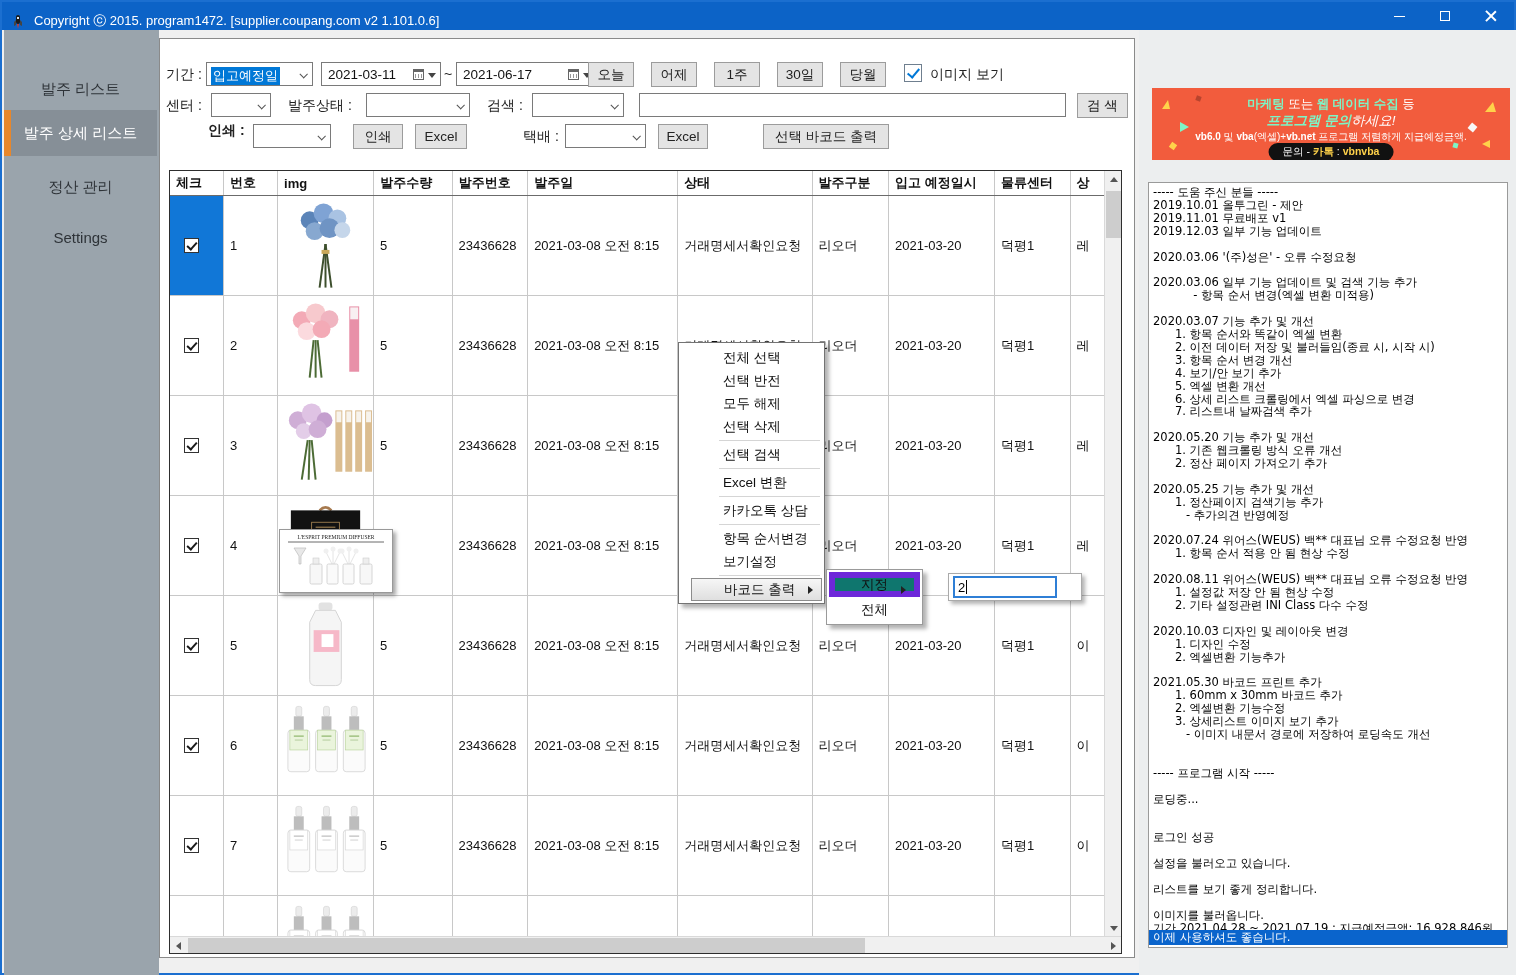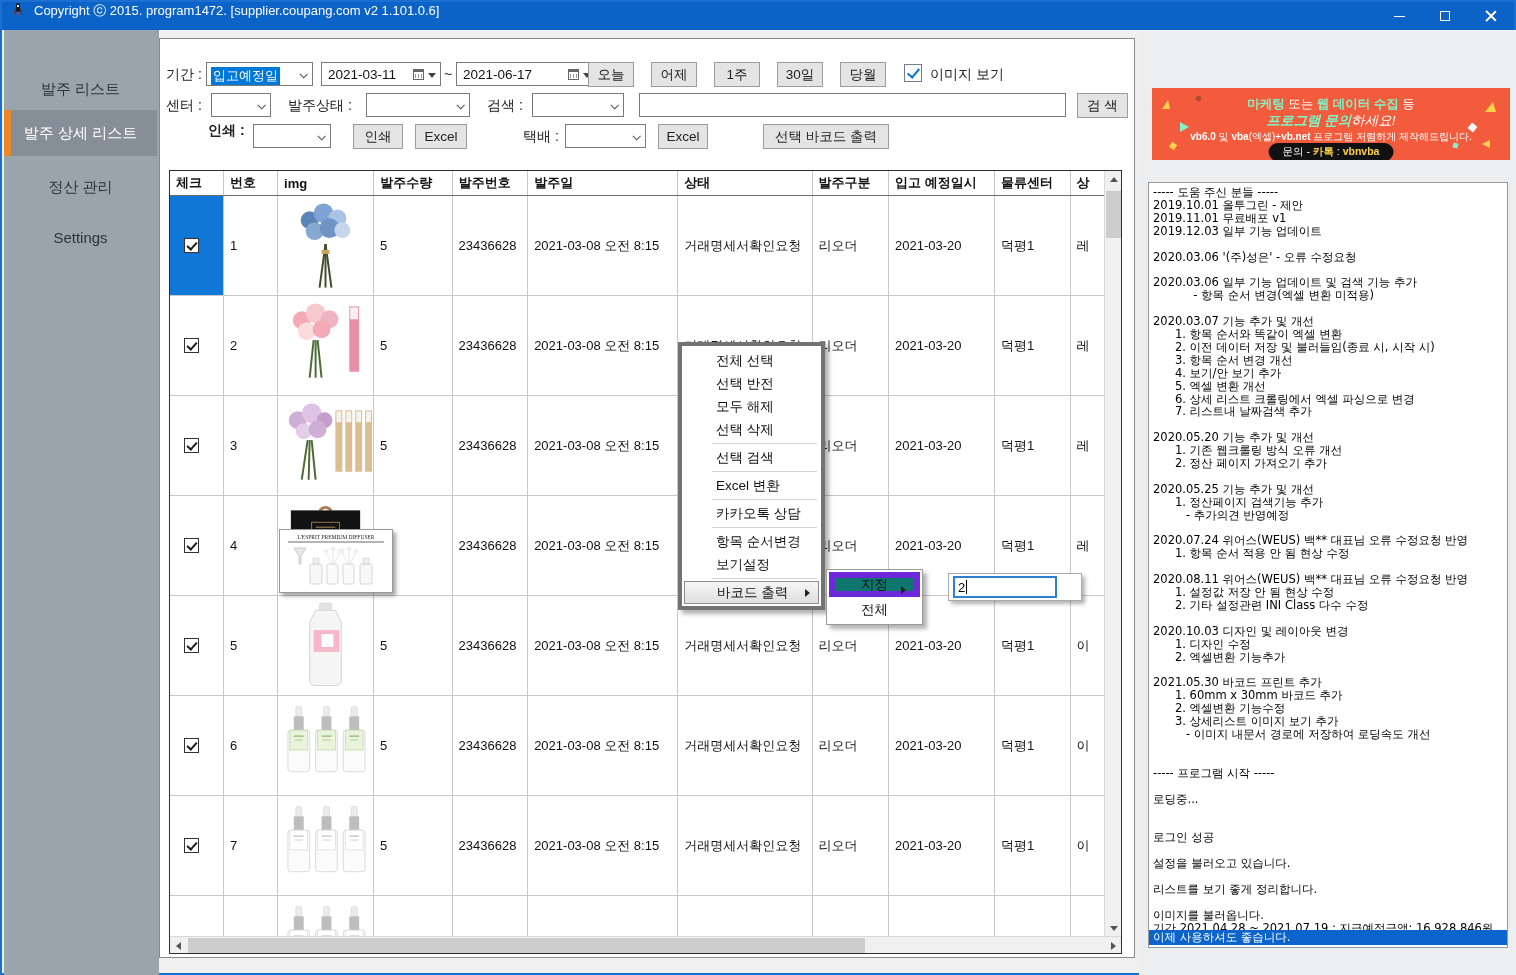--- a/index.html
+++ b/index.html
@@ -2,21 +2,21 @@
 <html><head>
 <meta charset="utf-8">
 <style>
   * { margin:0; padding:0; box-sizing:border-box; }
   html,body { width:1516px; height:975px; overflow:hidden; }
   body { font-family:"Liberation Sans","DejaVu Sans",sans-serif; background:#f0f0f0; position:relative; }
   #win { position:absolute; inset:0; border:2px solid #1b6fd0; }
 
   
   #titlebar { position:absolute; left:0; top:0; width:1512px; height:28px; background:#0c63c7; color:#fff;
-    display:flex; align-items:flex-start; font-size:13px; }
+    display:flex; align-items:flex-end; font-size:13px; }
   #app-icon { width:16px; height:16px; margin:0 8px 0 8px; position:relative; }
   #app-icon svg { display:block; }
   #title-text { flex:1; white-space:nowrap; }
   .win-btn { width:46px; height:28px; display:flex; align-items:center; justify-content:center; position:relative; }
   .glyph-min { width:11px; height:1px; background:#fff; }
   .glyph-max { width:10px; height:10px; border:1px solid #fff; }
   .glyph-close { position:relative; width:12px; height:12px; }
   .glyph-close::before,.glyph-close::after { content:""; position:absolute; left:5px; top:-1px; width:1.5px; height:14px; background:#fff; }
   .glyph-close::before { transform:rotate(45deg); }
   .glyph-close::after { transform:rotate(-45deg); }
@@ -76,22 +76,22 @@
   .tri-left { width:0;height:0;border-top:4px solid transparent;border-bottom:4px solid transparent;border-right:5px solid #555; }
   .tri-right { width:0;height:0;border-top:4px solid transparent;border-bottom:4px solid transparent;border-left:5px solid #555; }
   .vthumb { position:absolute; left:1px; top:20px; width:15px; height:47px; background:#cdcdcd; }
   .hthumb { position:absolute; top:1px; left:18px; width:677px; height:15px; background:#cdcdcd; }
 
   
   #img-popup { position:absolute; left:277px; top:527px; width:114px; height:64px; background:#fff;
     border:1px solid #999; box-shadow:3px 3px 4px rgba(0,0,0,.35); z-index:3; }
 
   
-  #ctx-menu { position:absolute; left:676px; top:340px; width:147px; background:#fff; border:4px solid #737373;
-    box-shadow:4px 4px 4px rgba(0,0,0,.3); z-index:5; padding:3px 2px 2px 2px; }
+  #ctx-menu { position:absolute; left:676px; top:340px; width:147px; background:#fff; border:1px solid #737373;
+    box-shadow:4px 4px 4px rgba(0,0,0,.3); z-index:5; padding:3px 2px 2px 12px; }
   .menu-item { height:23px; display:flex; align-items:center; padding-left:32px; font-size:13.5px; color:#111; position:relative; }
   .menu-sep { height:1px; background:#d5d5d5; margin:2px 2px 2px 28px; }
   .menu-item.hl { background:linear-gradient(#f6f6f6,#dfdfdf); border:1px solid #8c8c8c; }
   .menu-arrow { position:absolute; right:8px; top:7px; width:0; height:0;
     border-top:4.5px solid transparent; border-bottom:4.5px solid transparent; border-left:5px solid #222; }
   #ctx-sub { position:absolute; left:824px; top:567px; width:97px; background:#fff; border:1px solid #9a9a9a;
     box-shadow:4px 4px 4px rgba(0,0,0,.3); z-index:6; padding:2px; }
   .sub-item { height:25px; display:flex; align-items:center; justify-content:center; font-size:13.5px; color:#111; position:relative; }
   .sub-item.hl2 { background:#0f766e; border:6px solid #6d28d9; }
   #barcode-flyout { position:absolute; left:946px; top:571px; width:134px; height:28px; background:#fff;
@@ -594,21 +594,21 @@
       <div class="confetti" style="left:10px;top:12px;width:0;height:0;border-left:6px solid transparent;border-right:2px solid transparent;border-bottom:9px solid #ffd24a;"></div>
       <div class="confetti" style="left:28px;top:34px;width:0;height:0;border-top:5px solid transparent;border-bottom:5px solid transparent;border-left:9px solid #7df5c6;"></div>
       <div class="confetti" style="left:18px;top:55px;width:6px;height:6px;background:#ffd24a;transform:rotate(35deg);"></div>
       <div class="confetti" style="left:44px;top:8px;width:5px;height:5px;background:#b8442e;transform:rotate(20deg);"></div>
       <div class="confetti" style="right:14px;top:14px;width:0;height:0;border-left:8px solid transparent;border-right:3px solid transparent;border-bottom:10px solid #ffd24a;"></div>
       <div class="confetti" style="right:34px;top:36px;width:7px;height:7px;background:#f8f8f8;transform:rotate(40deg);"></div>
       <div class="confetti" style="right:20px;top:52px;width:0;height:0;border-top:4px solid transparent;border-bottom:4px solid transparent;border-right:8px solid #ffd24a;"></div>
       <div class="confetti" style="right:52px;top:55px;width:5px;height:5px;background:#7df5c6;transform:rotate(15deg);"></div>
       <div class="bn-line1" id="bn-line1"><span class="mint">마케팅</span><span> 또는 </span><span class="mint">웹 데이터 수집</span><span> 등</span></div>
       <div class="bn-line2" id="bn-line2"><span class="mint">프로그램 문의</span><span>하세요!</span></div>
-      <div class="bn-line3" id="bn-line3"><span class="bnb">vb6.0</span><span> 및 </span><span class="bnb">vba</span><span>(엑셀)+</span><span class="bnb">vb.net</span><span> 프로그램 저렴하게 제작해드립니다.</span></div>
+      <div class="bn-line3" id="bn-line3"><span class="bnb">vb6.0</span><span> 및 </span><span class="bnb">vba</span><span>(엑셀)+</span><span class="bnb">vb.net</span><span> 프로그램 저렴하게 지급예정금액.</span></div>
       <div class="bn-pill" id="bn-pill"><span>문의 - </span><span class="yellow">카톡</span><span> : </span><span class="yellow">vbnvba</span></div>
     </div>
     <div id="log">
       <div id="log-text">----- 도움 주신 분들 -----
 2019.10.01 올투그린 - 제안
 2019.11.01 무료배포 v1
 2019.12.03 일부 기능 업데이트
 
 2020.03.06 '(주)성은' - 오류 수정요청
 

